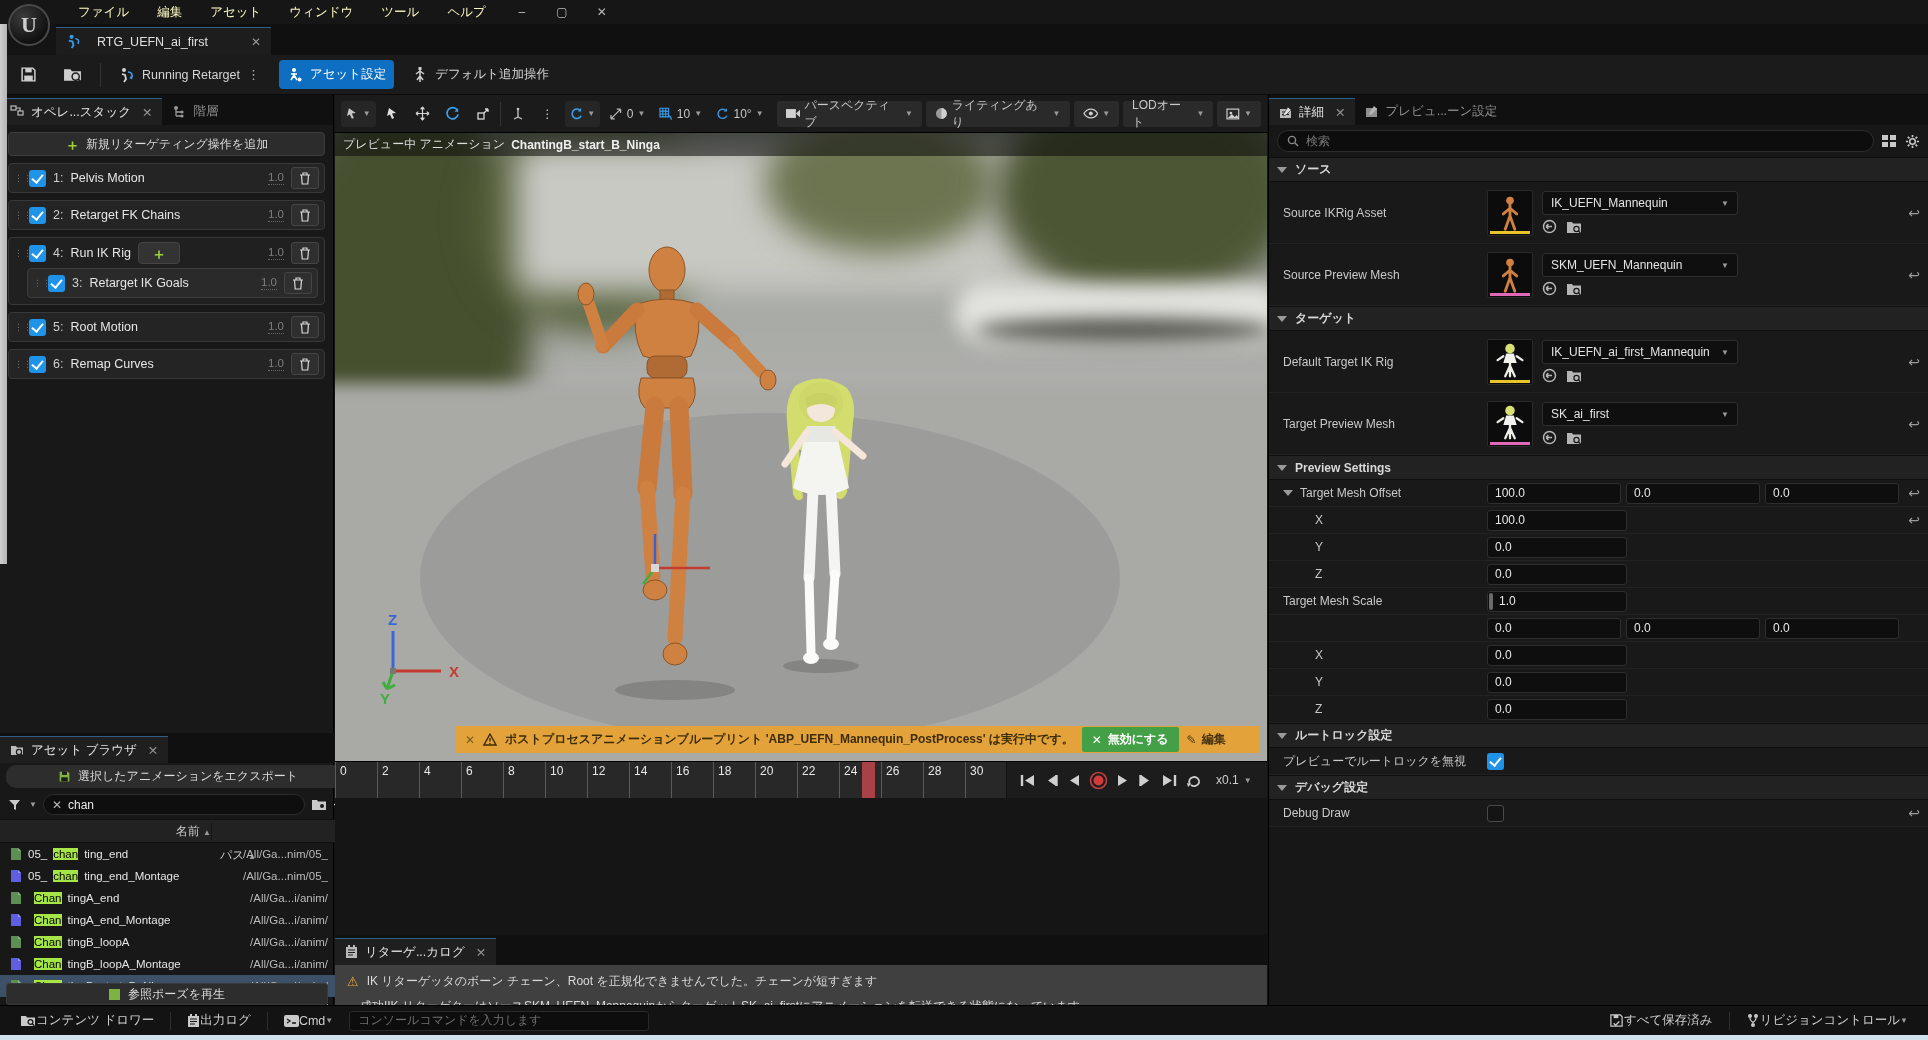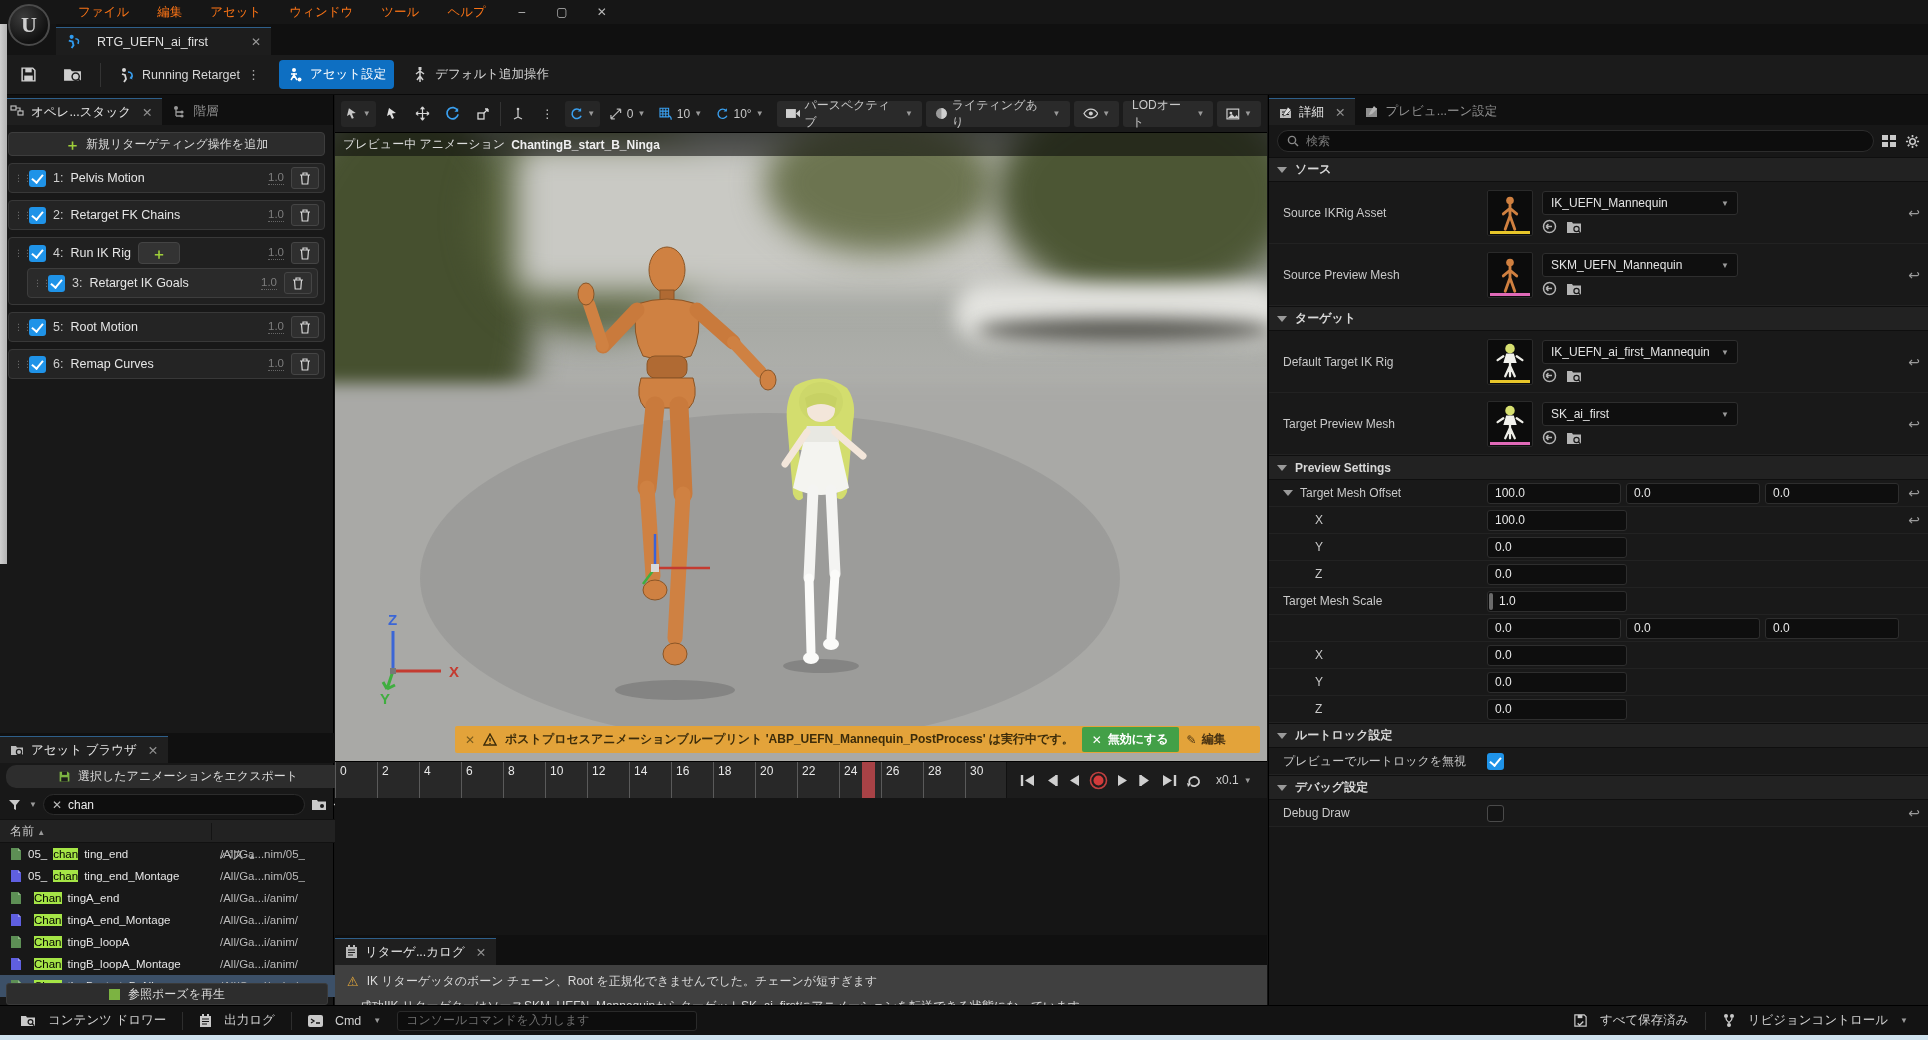--- a/index.html
+++ b/index.html
@@ -6,21 +6,21 @@
   html,body { background:#2a2a2a; }
   body { font-family:"Liberation Sans","DejaVu Sans",sans-serif; }
   #root { position:relative; width:1928px; height:1040px; background:#141414; overflow:hidden; color:#cfcfcf; font-size:12px; }
   .abs { position:absolute; }
   .row { display:flex; align-items:center; }
   .ico { display:inline-flex; align-items:center; justify-content:center; flex:none; }
   svg { display:block; }
 
   
   #menubar { left:0; top:0; width:1928px; height:24px; background:#161616; display:flex; align-items:center; padding-left:66px; gap:4px; }
-  .menu-item { padding:3px 12px; color:#f97316; font-size:12.5px; cursor:default; }
+  .menu-item { padding:3px 12px; color:#fef9c3; font-size:12.5px; cursor:default; }
   #winbtns { right:0; top:0; height:24px; display:flex; }
   .winbtn { width:40px; height:24px; display:flex; align-items:center; justify-content:center; color:#bbb; font-size:12px; }
   #ue-logo { left:8px; top:4px; width:42px; height:42px; border-radius:50%; background:radial-gradient(circle at 35% 30%, #3c3c3c, #111 70%); border:2px solid #4a4a4a; display:flex; align-items:center; justify-content:center; color:#cfcfcf; font-size:22px; font-weight:bold; font-family:"Liberation Serif","DejaVu Serif",serif; z-index:5; }
   #tabrow { left:56px; top:24px; width:1872px; height:31px; background:#101010; display:flex; align-items:flex-end; }
   .doc-tab { height:28px; min-width:215px; background:#1d1d1d; border-top:1px solid #2e5f8a; display:flex; align-items:center; gap:16px; padding:0 10px; font-size:12.5px; color:#e0e0e0; }
   .doc-tab .close { margin-left:auto; color:#9a9a9a; font-size:12px; }
   #toolbar { left:0; top:55px; width:1928px; height:40px; background:#1b1b1b; border-bottom:1px solid #0a0a0a; display:flex; align-items:center; gap:10px; padding:0 12px; }
   .tb-btn { display:flex; align-items:center; gap:7px; padding:6px 8px; border-radius:4px; color:#d6d6d6; font-size:12.5px; }
   .tb-btn.blue { background:#0e6fc2; color:#fff; }
   .tb-sep { width:1px; height:24px; background:#333; }
@@ -45,21 +45,21 @@
   .chk { width:17px; height:17px; border-radius:3px; background:#1f93e8; position:relative; flex:none; }
   .chk.checked::after { content:""; position:absolute; left:5px; top:2px; width:5px; height:9px; border:solid #fff; border-width:0 2px 2px 0; transform:rotate(40deg); }
   .chk.off { background:#141414; border:1px solid #4a4a4a; }
   .op-num { color:#cfcfcf; font-size:12.5px; }
   .op-label { color:#e6e6e6; font-size:12.5px; white-space:nowrap; }
   .op-weight { margin-left:auto; color:#7d7d7d; font-size:11.5px; border-bottom:1px dotted #666; padding-bottom:1px; }
   .mini-btn { width:42px; height:22px; background:#333; border:1px solid #444; border-radius:4px; display:flex; align-items:center; justify-content:center; }
   .trash-btn { width:28px; height:22px; background:#2f2f2f; border:1px solid #454545; border-radius:3px; display:flex; align-items:center; justify-content:center; flex:none; }
 
   
-  #asset-browser { left:0; top:733px; width:356px; height:282px; }
+  #asset-browser { left:0; top:733px; width:356px; height:282px;text-align:right; }
   #ab-export { margin:2px 6px; height:23px; background:#2d2d2d; display:flex; align-items:center; justify-content:center; gap:7px; font-size:12px; color:#ddd; border-radius:10px; }
   #ab-filter { display:flex; align-items:center; gap:6px; padding:4px 8px; }
   #ab-search { flex:1; height:21px; background:#0e0e0e; border:1px solid #2c2c2c; border-radius:11px; display:flex; align-items:center; gap:6px; padding:0 8px; color:#e8e8e8; }
   #ab-header { display:flex; height:24px; background:#222; border-top:1px solid #111; border-bottom:1px solid #111; align-items:center; font-size:12px; color:#c9c9c9; }
   #ab-header .c1 { width:212px; padding-left:10px; border-right:1px solid #141414; }
   #ab-header .c2 { padding-left:8px;margin-top:48px; }
   .ab-row { display:flex; height:22px; align-items:center; font-size:11.5px; }
   .ab-row .c1 { width:212px; display:flex; align-items:center; gap:6px; padding-left:10px; overflow:hidden; white-space:nowrap; }
   .ab-row .c2 { color:#b9b9b9; padding-left:8px; white-space:nowrap; overflow:hidden; width:116px; }
   .ab-row.selected { background:#3c5068; }
@@ -114,21 +114,21 @@
   .combo .chev { margin-left:auto; }
   .asset-icons { display:flex; gap:9px; margin-top:4px; color:#b5b5b5; }
   .field { height:21px; background:#0e0e0e; border:1px solid #2e2e2e; border-radius:3px; color:#e8e8e8; font-size:12px; display:flex; align-items:center; padding:0 7px; }
   .field.w3 { width:134px; margin-right:5px; }
   .field.w1 { width:140px; }
   .field .spin { width:4px; align-self:stretch; background:#6a6a6a; margin:1px 6px 1px -6px; border-radius:2px; }
   .reset { margin-left:auto; margin-right:8px; color:#9a9a9a; font-size:14px; flex:none; }
 
   
   #statusbar { left:0, bottom:0; left:0; top:1005px; width:1928px; height:30px; background:#131313; border-top:1px solid #000; display:flex; align-items:center; gap:6px; padding:0 10px; }
-  .sb-btn { display:flex; align-items:center; gap:12px; color:#cfcfcf; font-size:12.5px; padding:4px 10px; }
+  .sb-btn { display:flex; align-items:center; gap:0; color:#cfcfcf; font-size:12.5px; padding:4px 10px; }
   .sb-sep { width:1px; height:18px; background:#2e2e2e; }
   #console-input { width:300px; height:20px; background:#0d0d0d; border:1px solid #2a2a2a; border-radius:3px; color:#6f6f6f; display:flex; align-items:center; padding:0 8px; font-size:12px; }
   #edge-strip { left:0; top:24px; width:7px; height:540px; background:linear-gradient(90deg,#cfcfcf,#b4b4b4); }
   #bottom-strip { left:0; top:1035px; width:1928px; height:5px; background:#cfe2ee; }
 
   .muted { color:#8f8f8f; }
 </style>
 </head>
 <body>
 

